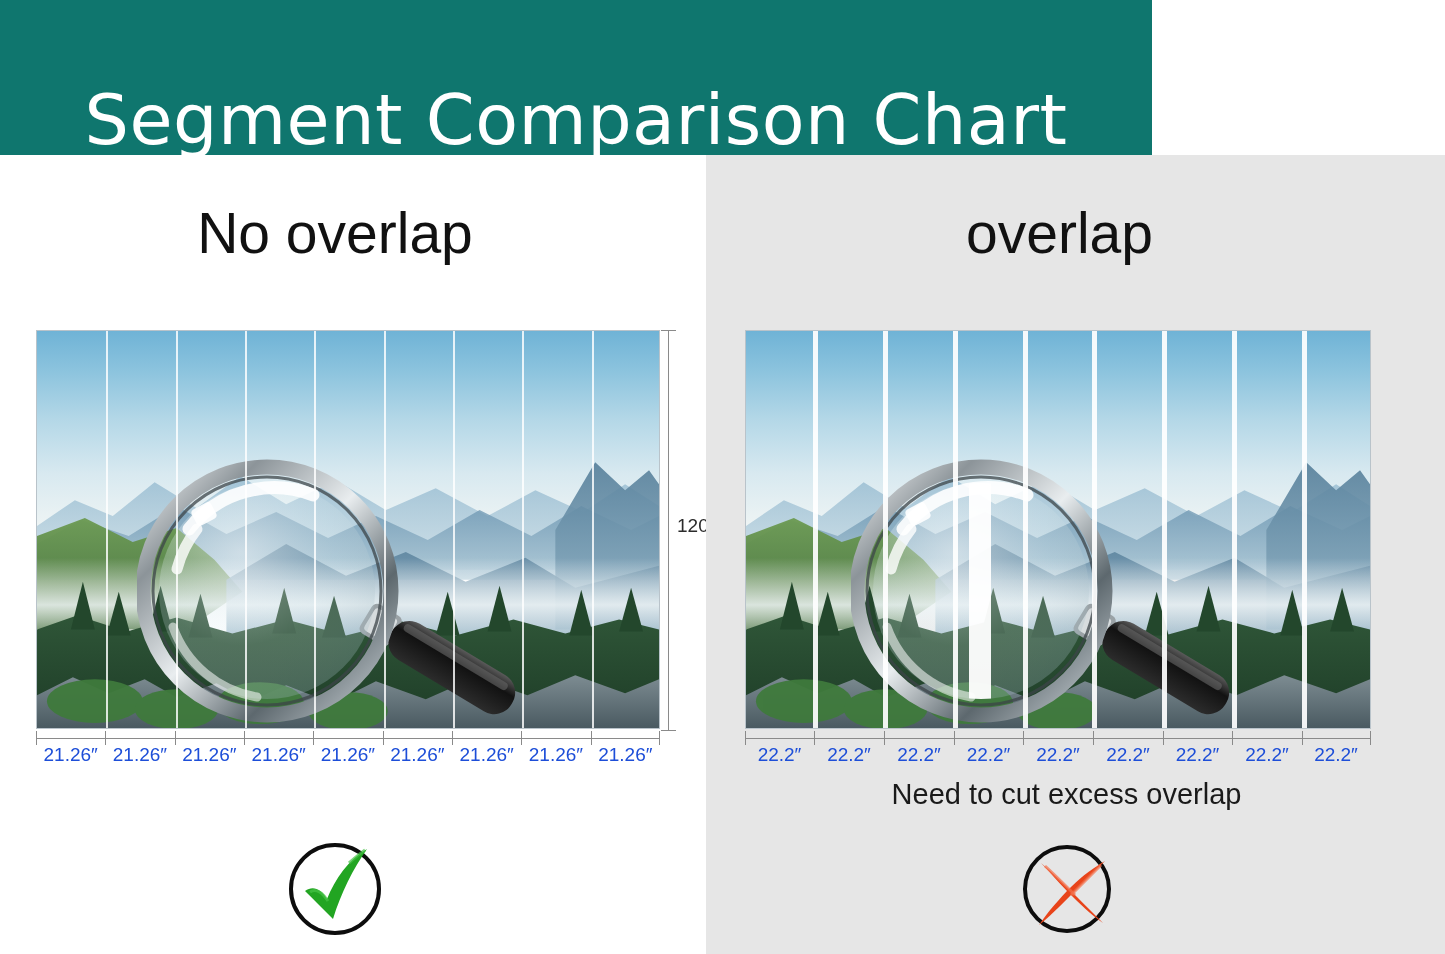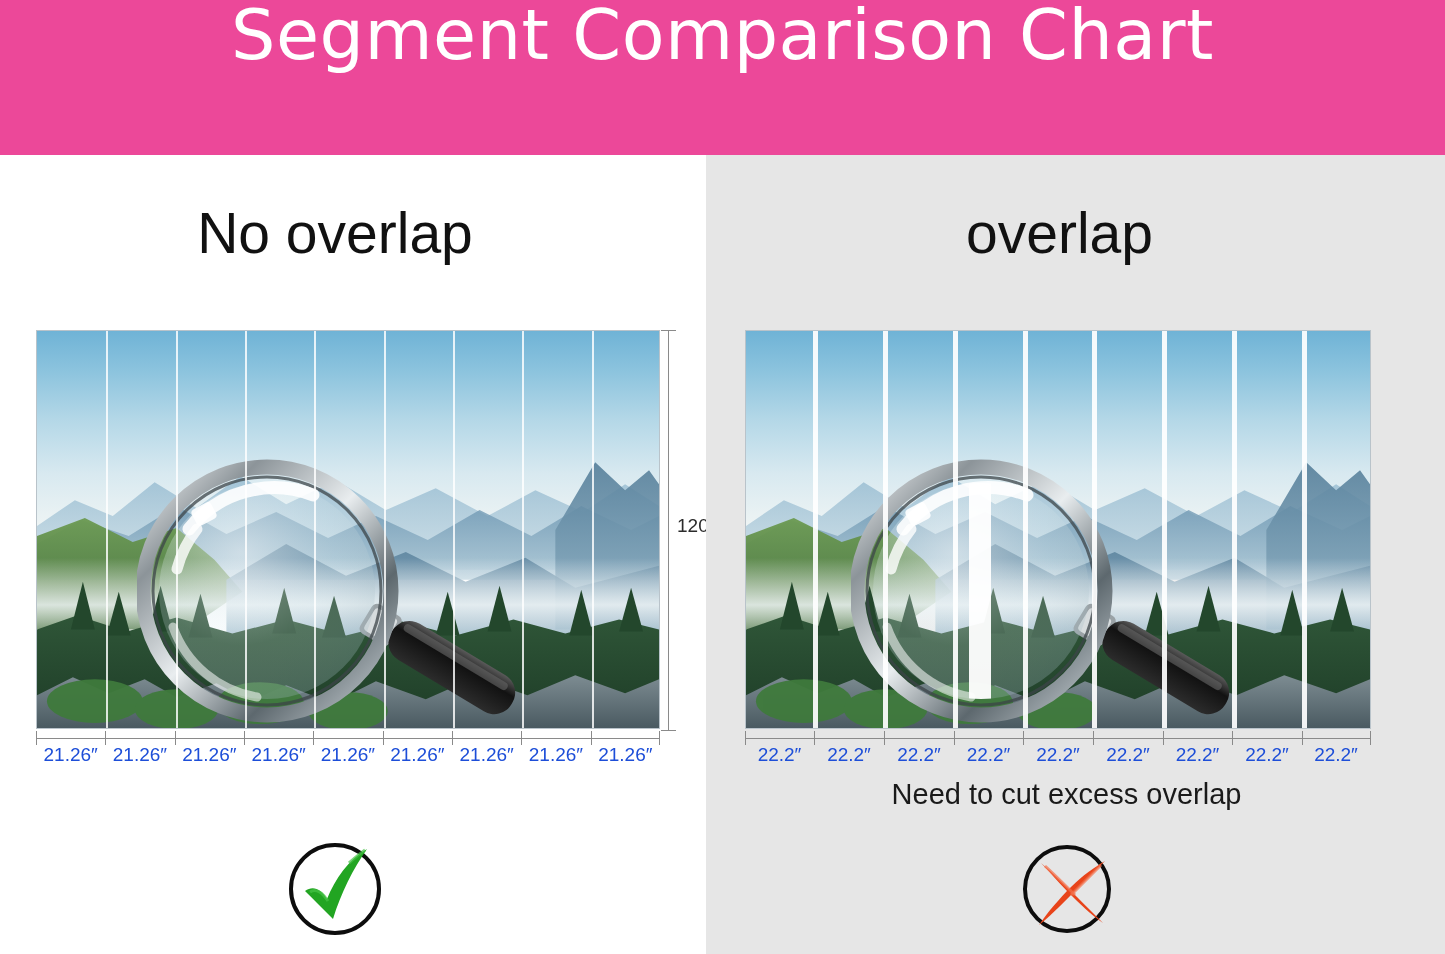--- a/index.html
+++ b/index.html
@@ -16,25 +16,25 @@
     position: relative;
     width: 1445px;
     height: 954px;
     background: #ffffff;
   }
 
   
   .title-banner {
     position: absolute;
     left: 0; top: 0;
-    width: 1445px;
+    width: 1152px;
     height: 155px;
-    background: #ec4899;
+    background: #0f766e;
     display: flex;
-    align-items: flex-start;
+    align-items: flex-end;
     justify-content: center;
   }
   .title-text {
     color: #ffffff;
     font-size: 70px;
     font-weight: 400;
     letter-spacing: 0.5px;
     line-height: 1;
     font-family: "DejaVu Sans", sans-serif;
   }

